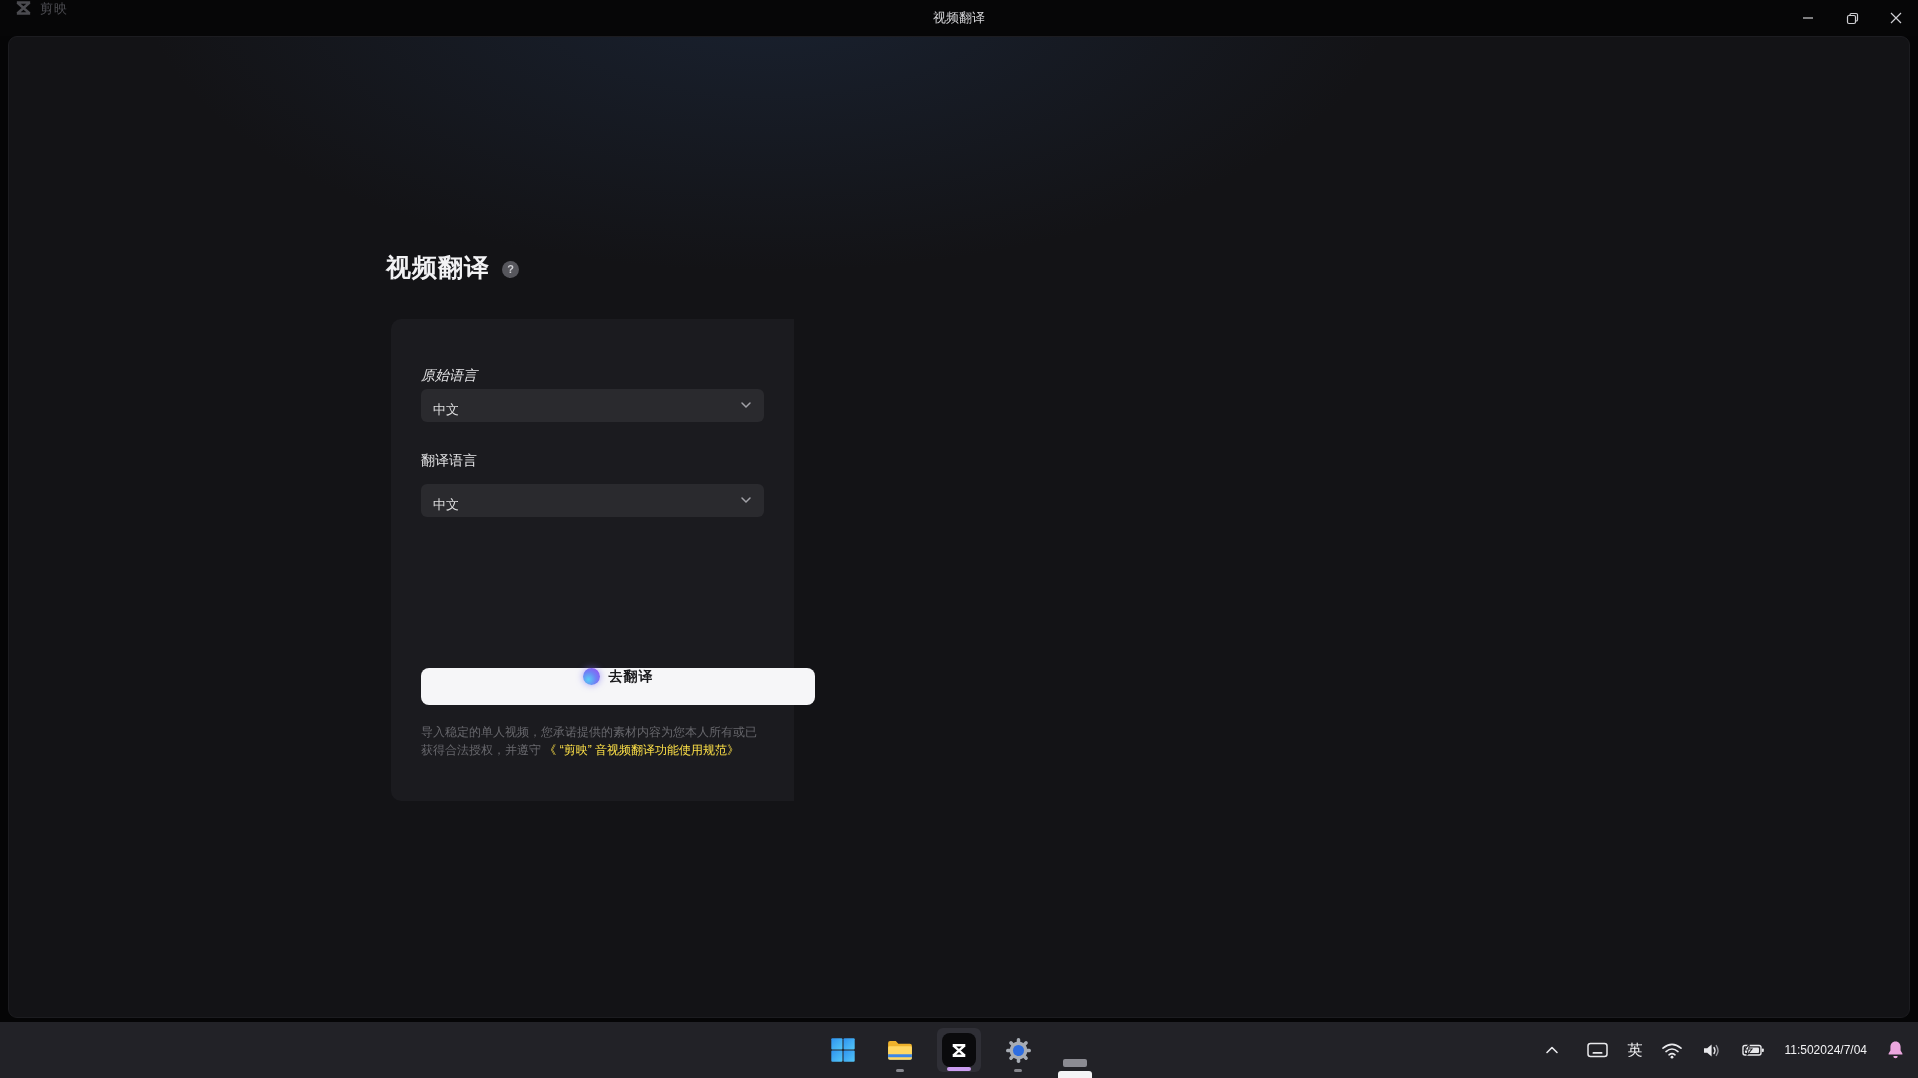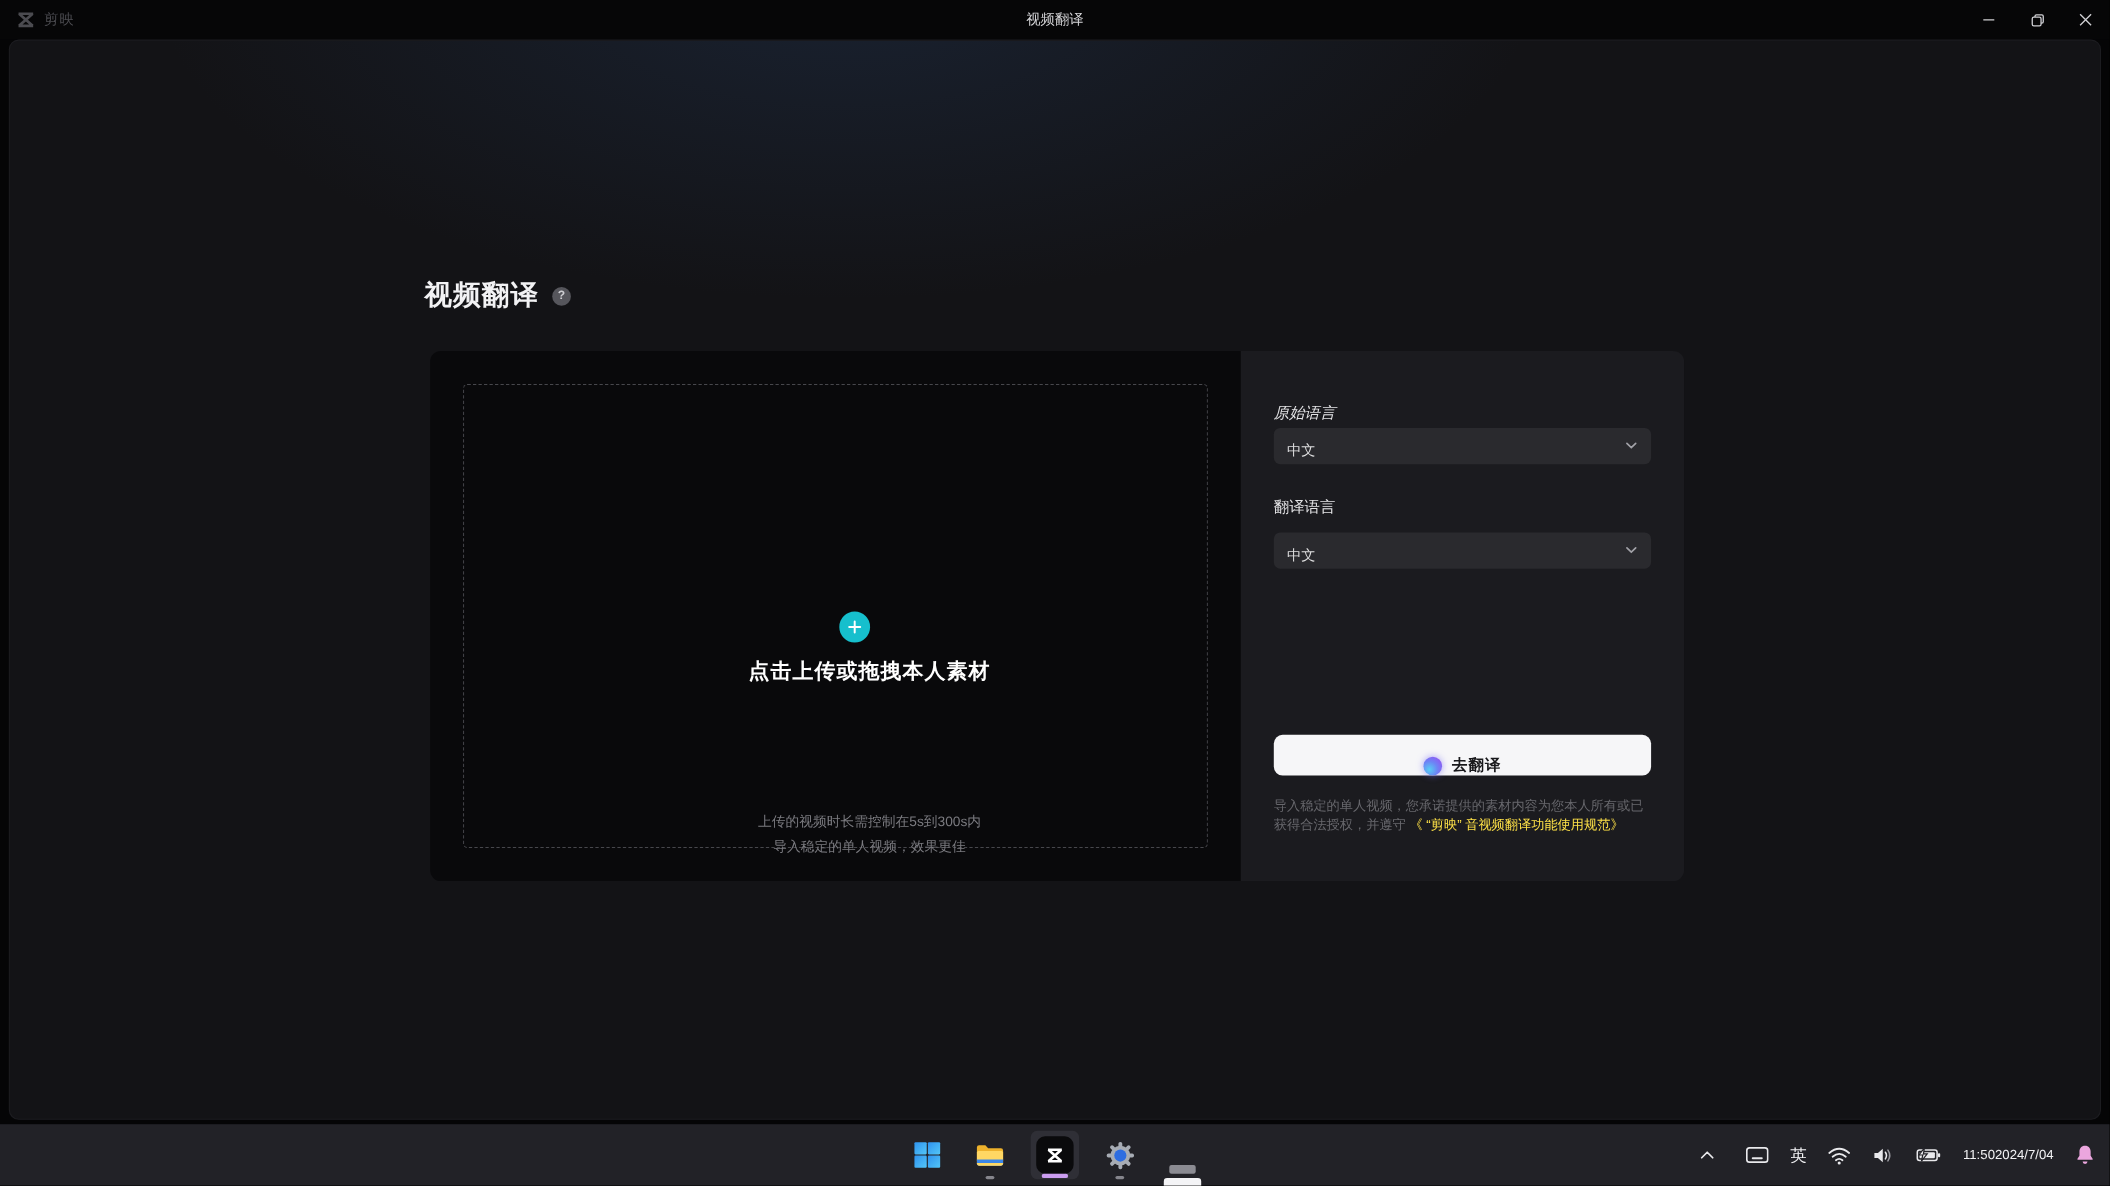--- a/index.html
+++ b/index.html
@@ -2,21 +2,21 @@
 <html><head>
 <meta charset="utf-8">
 <style>
   * { margin:0; padding:0; box-sizing:border-box; }
   html,body { background:#000; }
   body { font-family:"Liberation Sans","DejaVu Sans",sans-serif; }
   .screen { position:relative; width:1918px; height:1078px; background:#050506; overflow:hidden; }
 
   
   .titlebar { position:absolute; top:0; left:0; width:1918px; height:36px; background:#060607; display:flex; align-items:center; }
-  .tb-left { position:absolute; left:14px; top:0; height:36px; display:flex; align-items:center; gap:7px; color:#4b4b50; }
+  .tb-left { position:absolute; left:14px; top:0; height:36px; display:flex; align-items:flex-start; gap:7px; color:#4b4b50; }
   .tb-left .app-name { font-size:13px; letter-spacing:1px; }
   .tb-title { position:absolute; left:0; right:0; text-align:center; font-size:13px; color:#d6d6d9; }
   .tb-controls { position:absolute; right:0; top:0; height:36px; display:flex; }
   .tb-btn { width:44px; height:36px; display:flex; align-items:center; justify-content:center; color:#cfcfd3; cursor:pointer; }
 
   
   .content { position:absolute; left:8px; top:36px; width:1902px; height:982px;
     background:#131316 radial-gradient(900px 420px at 40% -6%, rgba(36,58,92,.38), rgba(19,19,22,0) 70%);
     border-radius:9px; border:1px solid #1c1c20; }
 
@@ -31,22 +31,22 @@
   .plus-circle { position:absolute; left:341px; top:206px; width:28px; height:28px; border-radius:50%; background:#16bfcd;
     display:flex; align-items:center; justify-content:center; }
   .upload-title { position:absolute; left:0; top:247px; width:737px; text-align:center; font-size:19px; font-weight:bold; color:#ffffff; letter-spacing:1px; }
   .upload-hints { position:absolute; left:0; top:386px; width:737px; text-align:center; font-size:12.5px; line-height:23px; color:#7b7b80; }
 
   .settings-panel { position:relative; width:403px; height:482px; background:#1b1b1f; }
   .field-label { position:absolute; left:30px; font-size:14px; color:#e4e4e6; }
   .select { position:absolute; left:30px; width:343px; height:33px; background:#2a2a2e; border-radius:6px;
     display:flex; align-items:flex-start; justify-content:space-between; padding:12px 12px; cursor:pointer; }
   .select .sel-value { font-size:13px; color:#dededf; }
-  .translate-btn { position:absolute; left:30px; top:349px; width:343px; height:37px; background:#f6f6f8; border:none; border-radius:8px;
-    display:flex; align-items:flex-end; justify-content:center; gap:9px; cursor:pointer; }
+  .translate-btn { position:absolute; left:30px; top:349px; width:394px; height:37px; background:#f6f6f8; border:none; border-radius:8px;
+    display:flex; align-items:flex-start; justify-content:center; gap:9px; cursor:pointer; }
   .translate-btn .btn-label { font-size:14px; font-weight:bold; color:#19191c; letter-spacing:1px; }
   .ai-orb { width:17px; height:17px; border-radius:50%;
     background:radial-gradient(circle at 32% 68%, #57cdf4 0%, #6d84f5 45%, #8a5ef3 78%, #a172f7 100%);
     box-shadow:0 0 7px rgba(122,110,248,.65); }
   .disclaimer { position:absolute; left:30px; top:404px; width:343px; font-size:12px; line-height:18px; color:#67676c; }
   .disclaimer a { color:#fde047; text-decoration:none; cursor:pointer; }
 
   
   .taskbar { position:absolute; left:0; bottom:0; width:1918px; height:56px; background:#222227; }
   .tb-center { position:absolute; left:50%; transform:translateX(-50%); bottom:0; height:56px; display:flex; align-items:center; gap:17px; }
@@ -99,34 +99,20 @@
 
   <div class="content">
 
     <div class="heading-row">
       <h1 class="page-title">视频翻译</h1>
       <span class="help-badge">?</span>
     </div>
 
     <div class="card">
 
-      <div class="upload-panel">
-        <div class="dashed-zone">
-          <div class="plus-circle">
-            <svg width="14" height="14" viewBox="0 0 14 14">
-              <path d="M7 2 V12 M2 7 H12" stroke="#ffffff" stroke-width="1.8" stroke-linecap="round"></path>
-            </svg>
-          </div>
-          <div class="upload-title">点击上传或拖拽本人素材</div>
-          <div class="upload-hints">
-            <div>上传的视频时长需控制在5s到300s内</div>
-            <div>导入稳定的单人视频，效果更佳</div>
-          </div>
-        </div>
-      </div>
 
       <div class="settings-panel">
         <div class="field-label" style="top:48px;font-style:italic;">原始语言</div>
         <div class="select" style="top:70px;">
           <span class="sel-value">中文</span>
           <svg width="12" height="8" viewBox="0 0 12 8">
             <path d="M2 2 L6 6 L10 2" stroke="#a2a2a8" stroke-width="1.5" fill="none" stroke-linecap="round"></path>
           </svg>
         </div>
 

